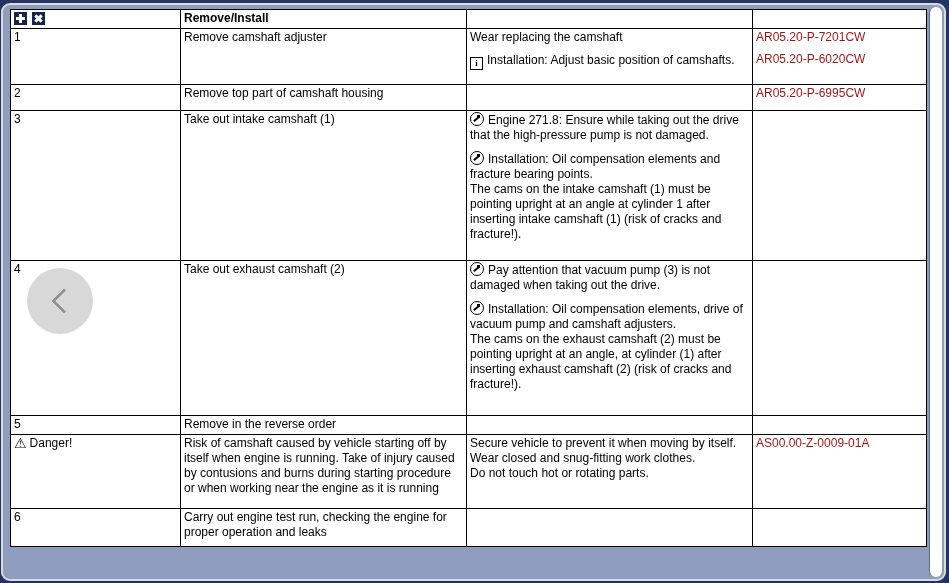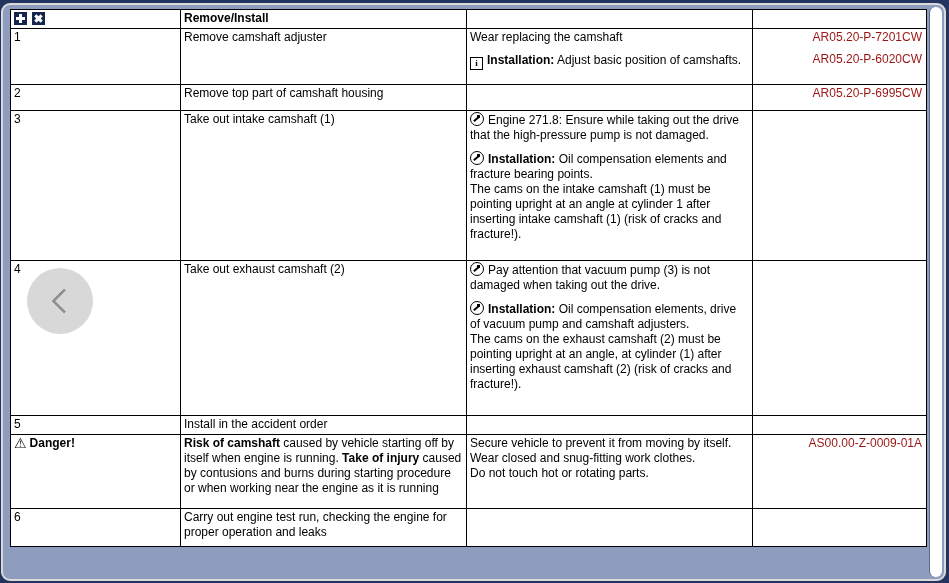--- a/index.html
+++ b/index.html
@@ -24,22 +24,22 @@
     border-collapse:collapse;table-layout:fixed;background:#ffffff;
   }
   .doc-table th,.doc-table td{
     border:1px solid #000;vertical-align:top;padding:1px 4px 2px 3px;
     font-size:12px;line-height:15px;color:#000;overflow:hidden;
   }
   .doc-table th{text-align:left;font-weight:bold;}
   col.c1{width:170px}col.c2{width:286px}col.c3{width:286px}col.c4{width:174px}
   .para{margin:0;}
   .para.sp{margin-top:8px;}
-  .b{font-weight:bold;}
-  .ref{color:#9b1414;margin-bottom:7px;white-space:nowrap;cursor:pointer;text-align:right;}
+  .b{font-weight:normal;}
+  .ref{color:#9b1414;margin-bottom:7px;white-space:nowrap;cursor:pointer;}
   
   .icn{display:inline-block;vertical-align:-2px;margin-right:4px;position:relative;}
   .info-square-icon{
     width:11px;height:11px;border:1px solid #000;
     font:bold 9px "Liberation Serif",serif;text-align:center;line-height:11px;
   }
   .info-square-icon::after{content:"i";}
   .note-circle-icon{width:12px;height:12px;border:1px solid #000;border-radius:50%;}
   .note-circle-icon::after{
     content:"";position:absolute;left:2px;top:5px;width:7px;height:2px;
@@ -136,32 +136,32 @@
           <td>
             <div class="para"><span class="icn note-circle-icon"></span><span>Pay attention that vacuum pump (3) is not damaged when taking out the drive.</span></div>
             <div class="para sp"><span class="icn note-circle-icon"></span><span class="b">Installation:</span><span> Oil compensation elements, drive of vacuum pump and camshaft adjusters.</span></div>
             <div class="para"><span>The cams on the exhaust camshaft (2) must be pointing upright at an angle, at cylinder (1) after inserting exhaust camshaft (2) (risk of cracks and fracture!).</span></div>
           </td>
           <td></td>
         </tr>
         <tr style="height: 19px;">
           <td><span>5</span></td>
           <td>
-            <div class="para"><span>Install in the accident order</span></div>
+            <div class="para"><span>Remove in the reverse order</span></div>
           </td>
           <td></td>
           <td></td>
         </tr>
         <tr style="height: 74px;">
           <td><span class="warning-icon">⚠</span><span class="b">Danger!</span></td>
           <td>
             <div class="para"><span class="b">Risk of camshaft</span><span> caused by vehicle starting off by itself when engine is running. </span><span class="b">Take of injury</span><span> caused by contusions and burns during starting procedure or when working near the engine as it is running</span></div>
           </td>
           <td>
-            <div class="para"><span>Secure vehicle to prevent it from moving by itself.</span></div>
+            <div class="para"><span>Secure vehicle to prevent it when moving by itself.</span></div>
             <div class="para"><span>Wear closed and snug-fitting work clothes.</span></div>
             <div class="para"><span>Do not touch hot or rotating parts.</span></div>
           </td>
           <td>
             <div class="ref">AS00.00-Z-0009-01A</div>
           </td>
         </tr>
         <tr style="height: 38px;">
           <td><span>6</span></td>
           <td>

